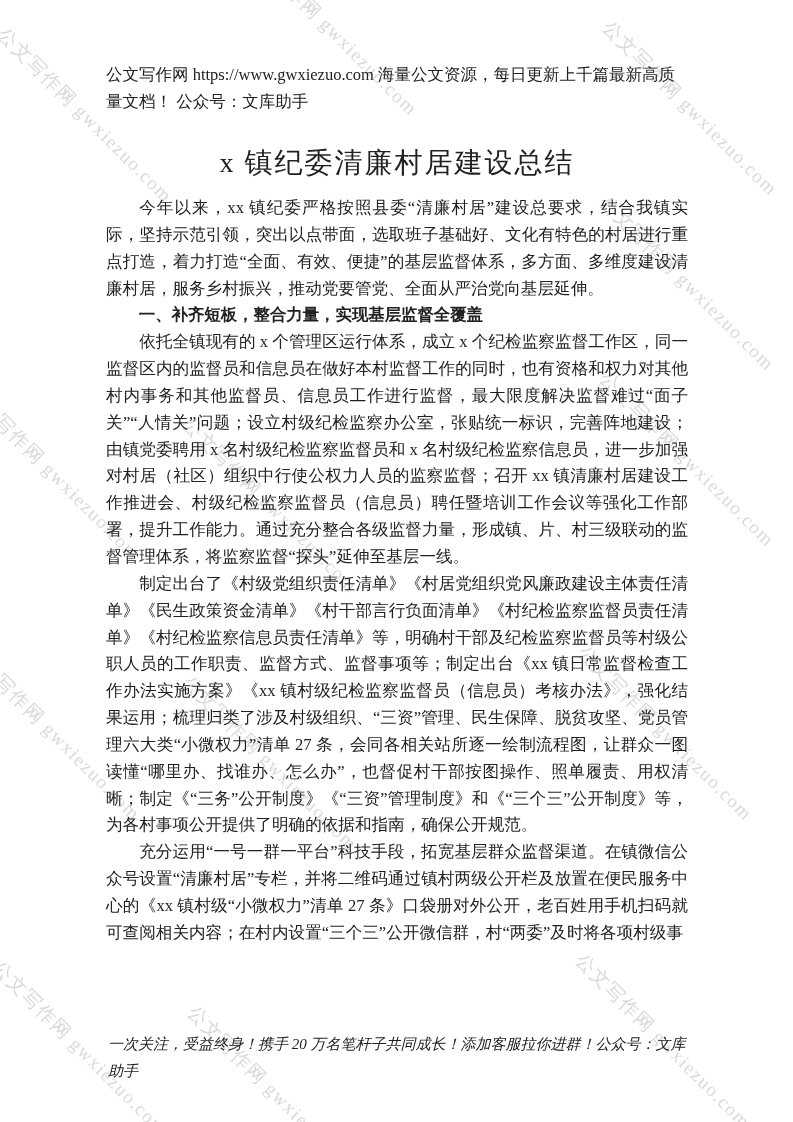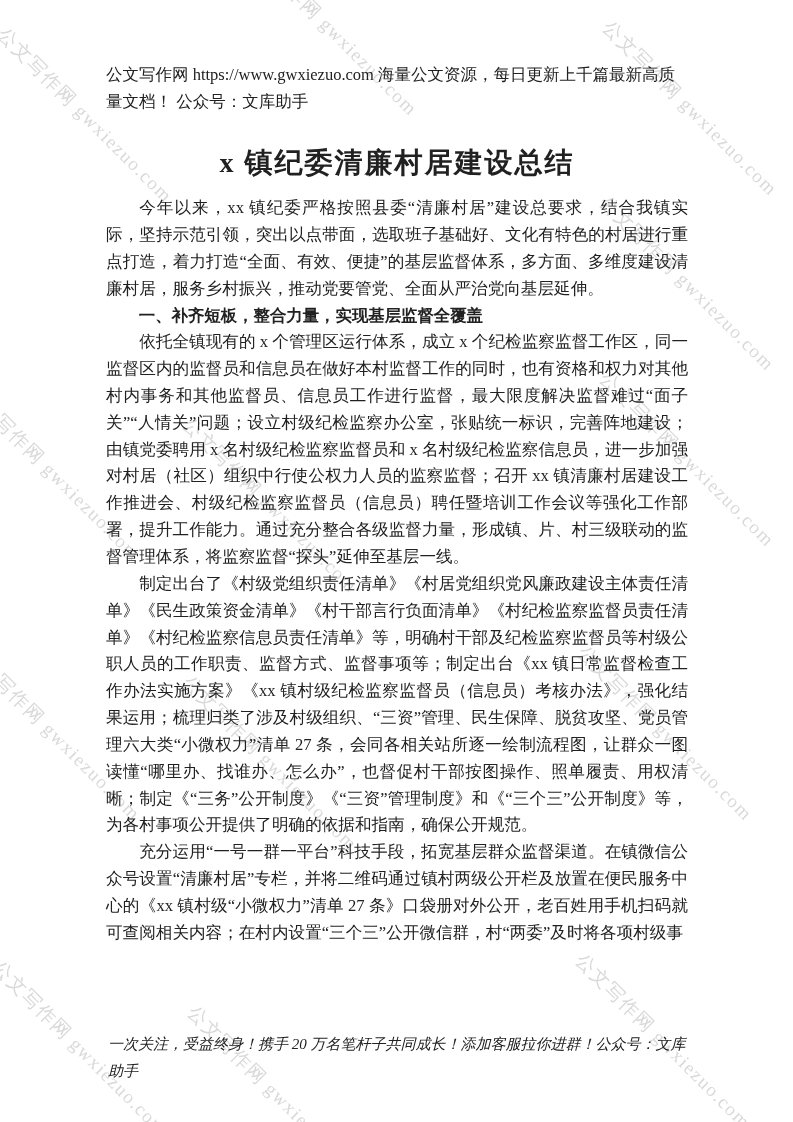--- a/index.html
+++ b/index.html
@@ -40,37 +40,37 @@
   .header-note {
     font-size: 16.5px;
     line-height: 27px;
     text-align: left;
     color: var(--text-color, #212121);
   }
   .doc-title {
     margin: 24px 0 8px 0;
     font-size: 28px;
     line-height: 48px;
-    font-weight: 700;
+    font-weight: 400;
     letter-spacing: 2px;
     text-align: center;
     color: var(--text-color, #212121);
     font-family: "Liberation Serif", "DejaVu Serif", serif;
   }
   .doc-body p {
     margin: 0;
     font-size: 16.6px;
     line-height: 26.85px;
     text-indent: 2em;
     text-align: justify;
     text-justify: inter-ideograph;
   }
   .doc-body p.heading {
     font-weight: 700;
-    font-family: Liberation Sans, sans-serif;
+    font-family: Liberation Serif, serif;
     font-size: 16.4px;
   }
   .footer-note {
     position: absolute;
     left: 108px;
     top: 1031px;
     width: 582px;
     z-index: 2;
     font-size: 15px;
     line-height: 27px;

